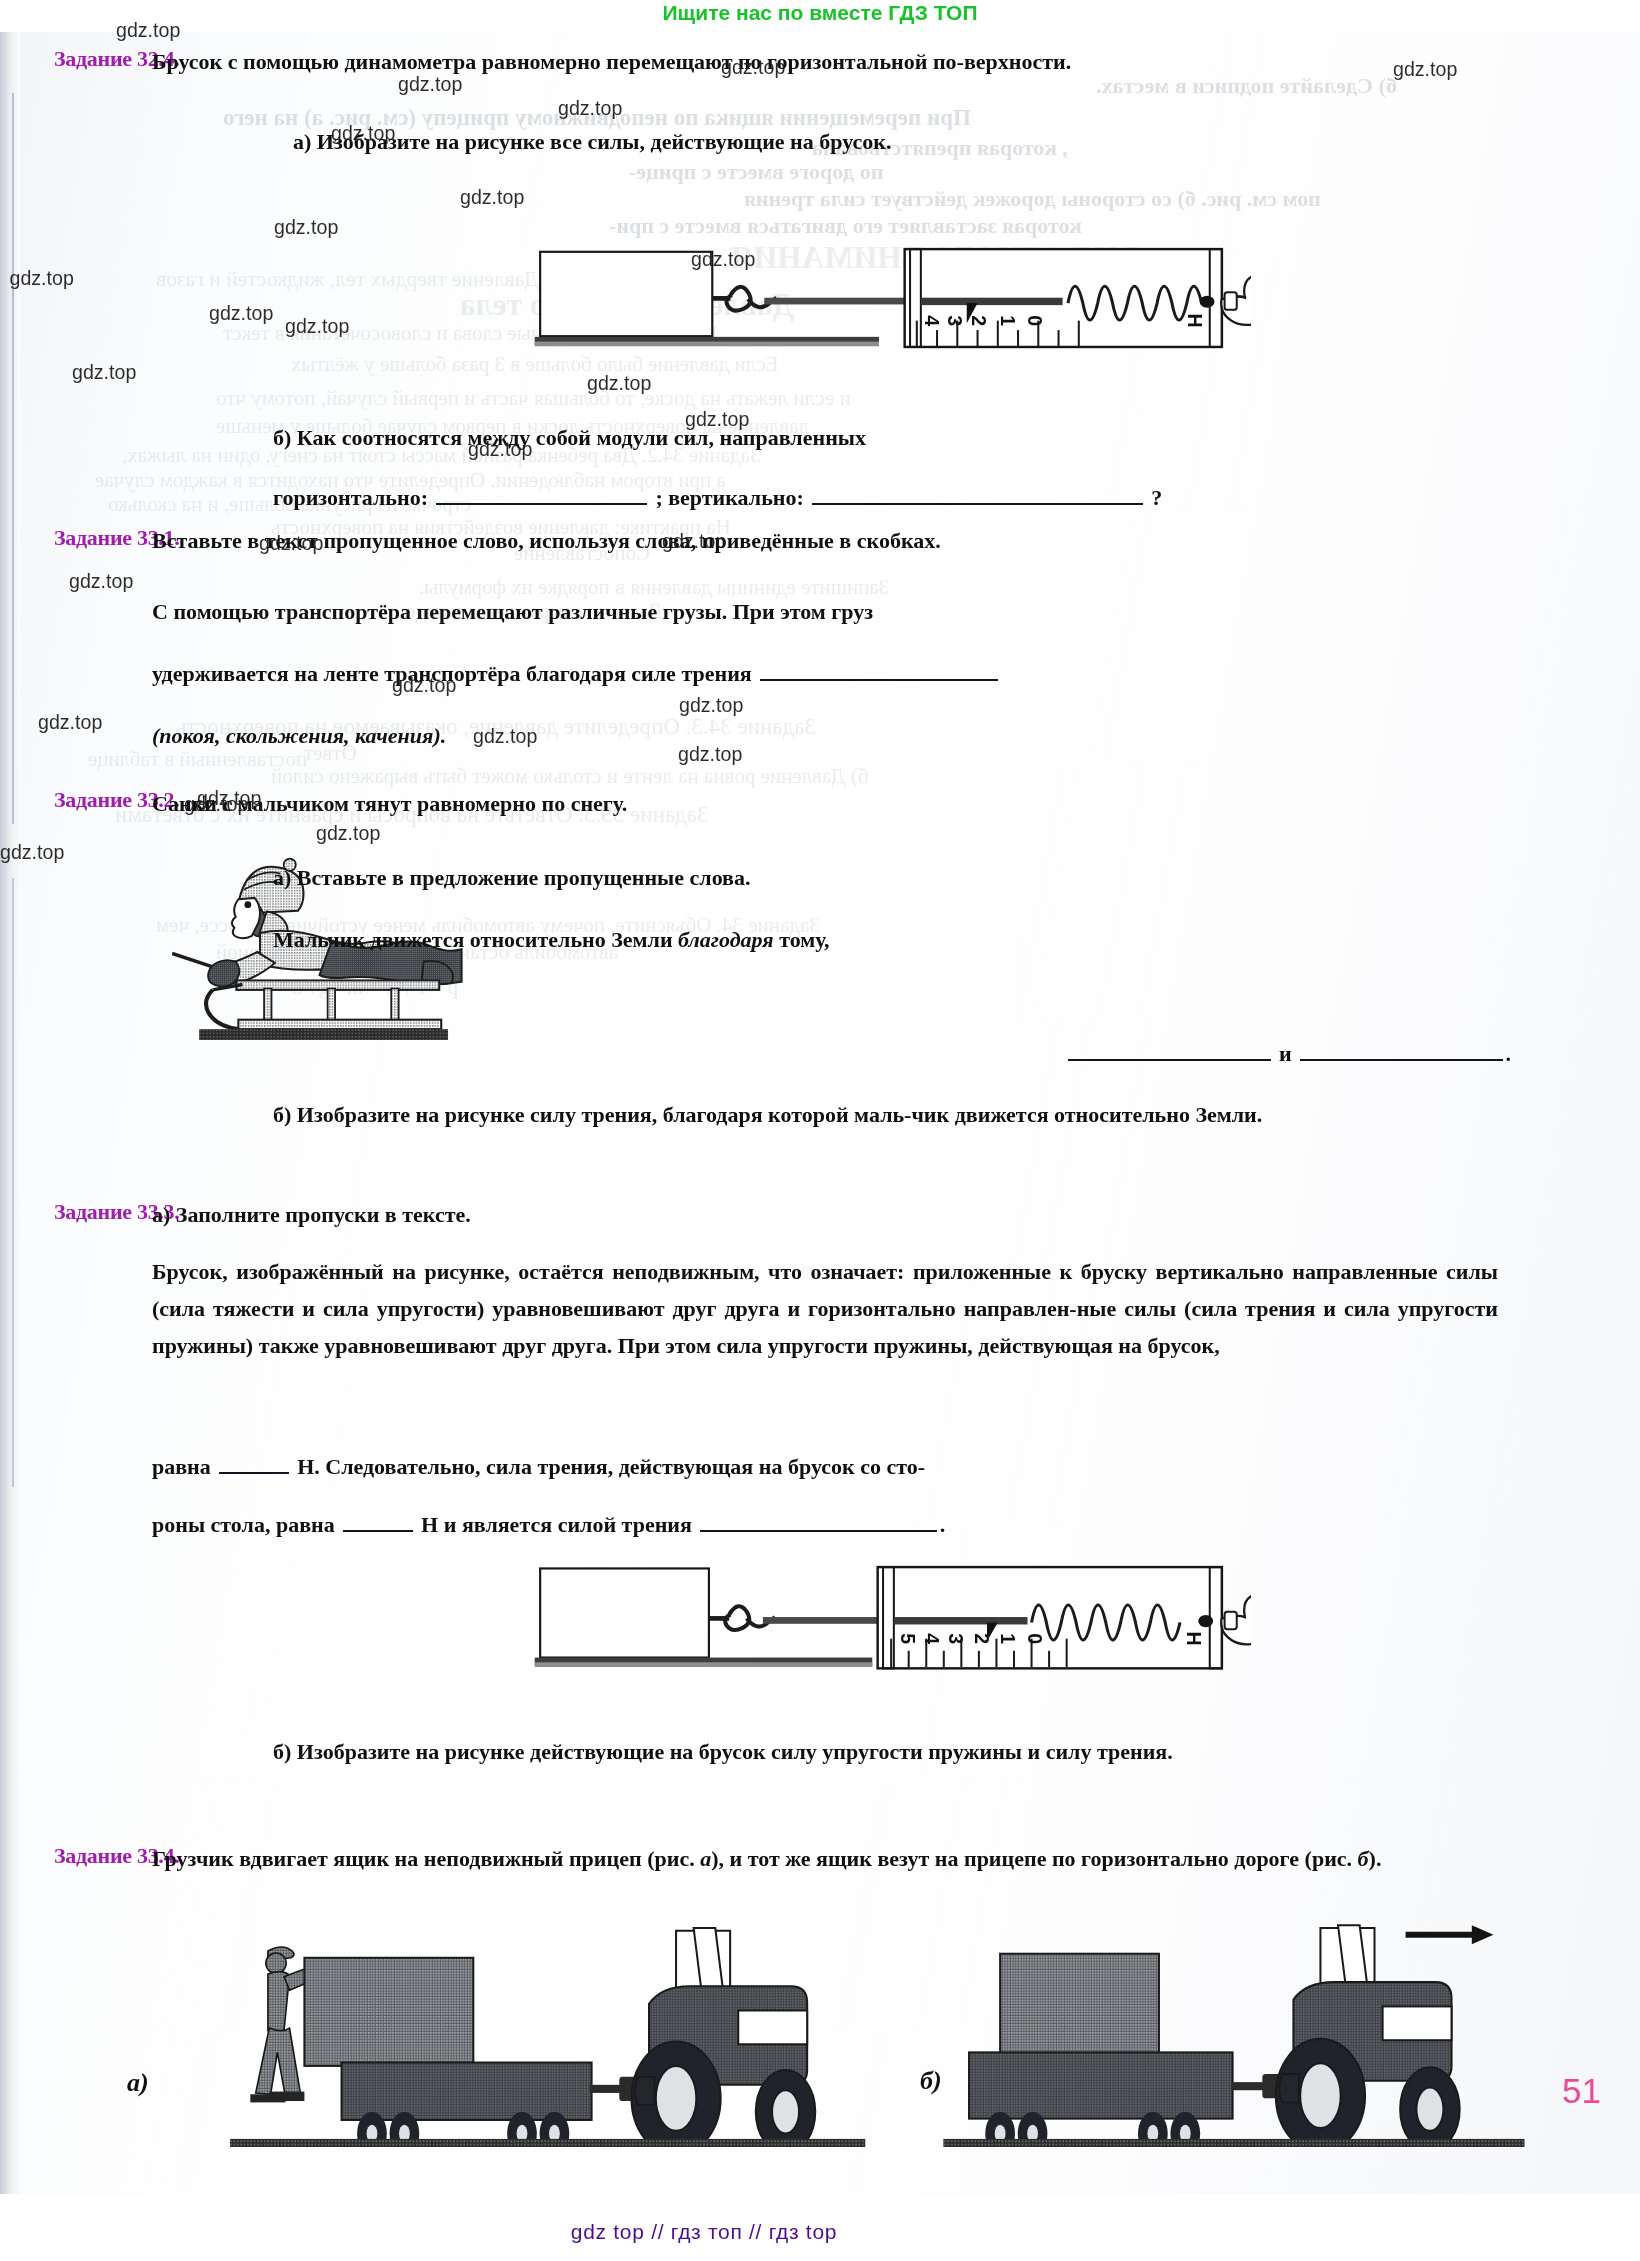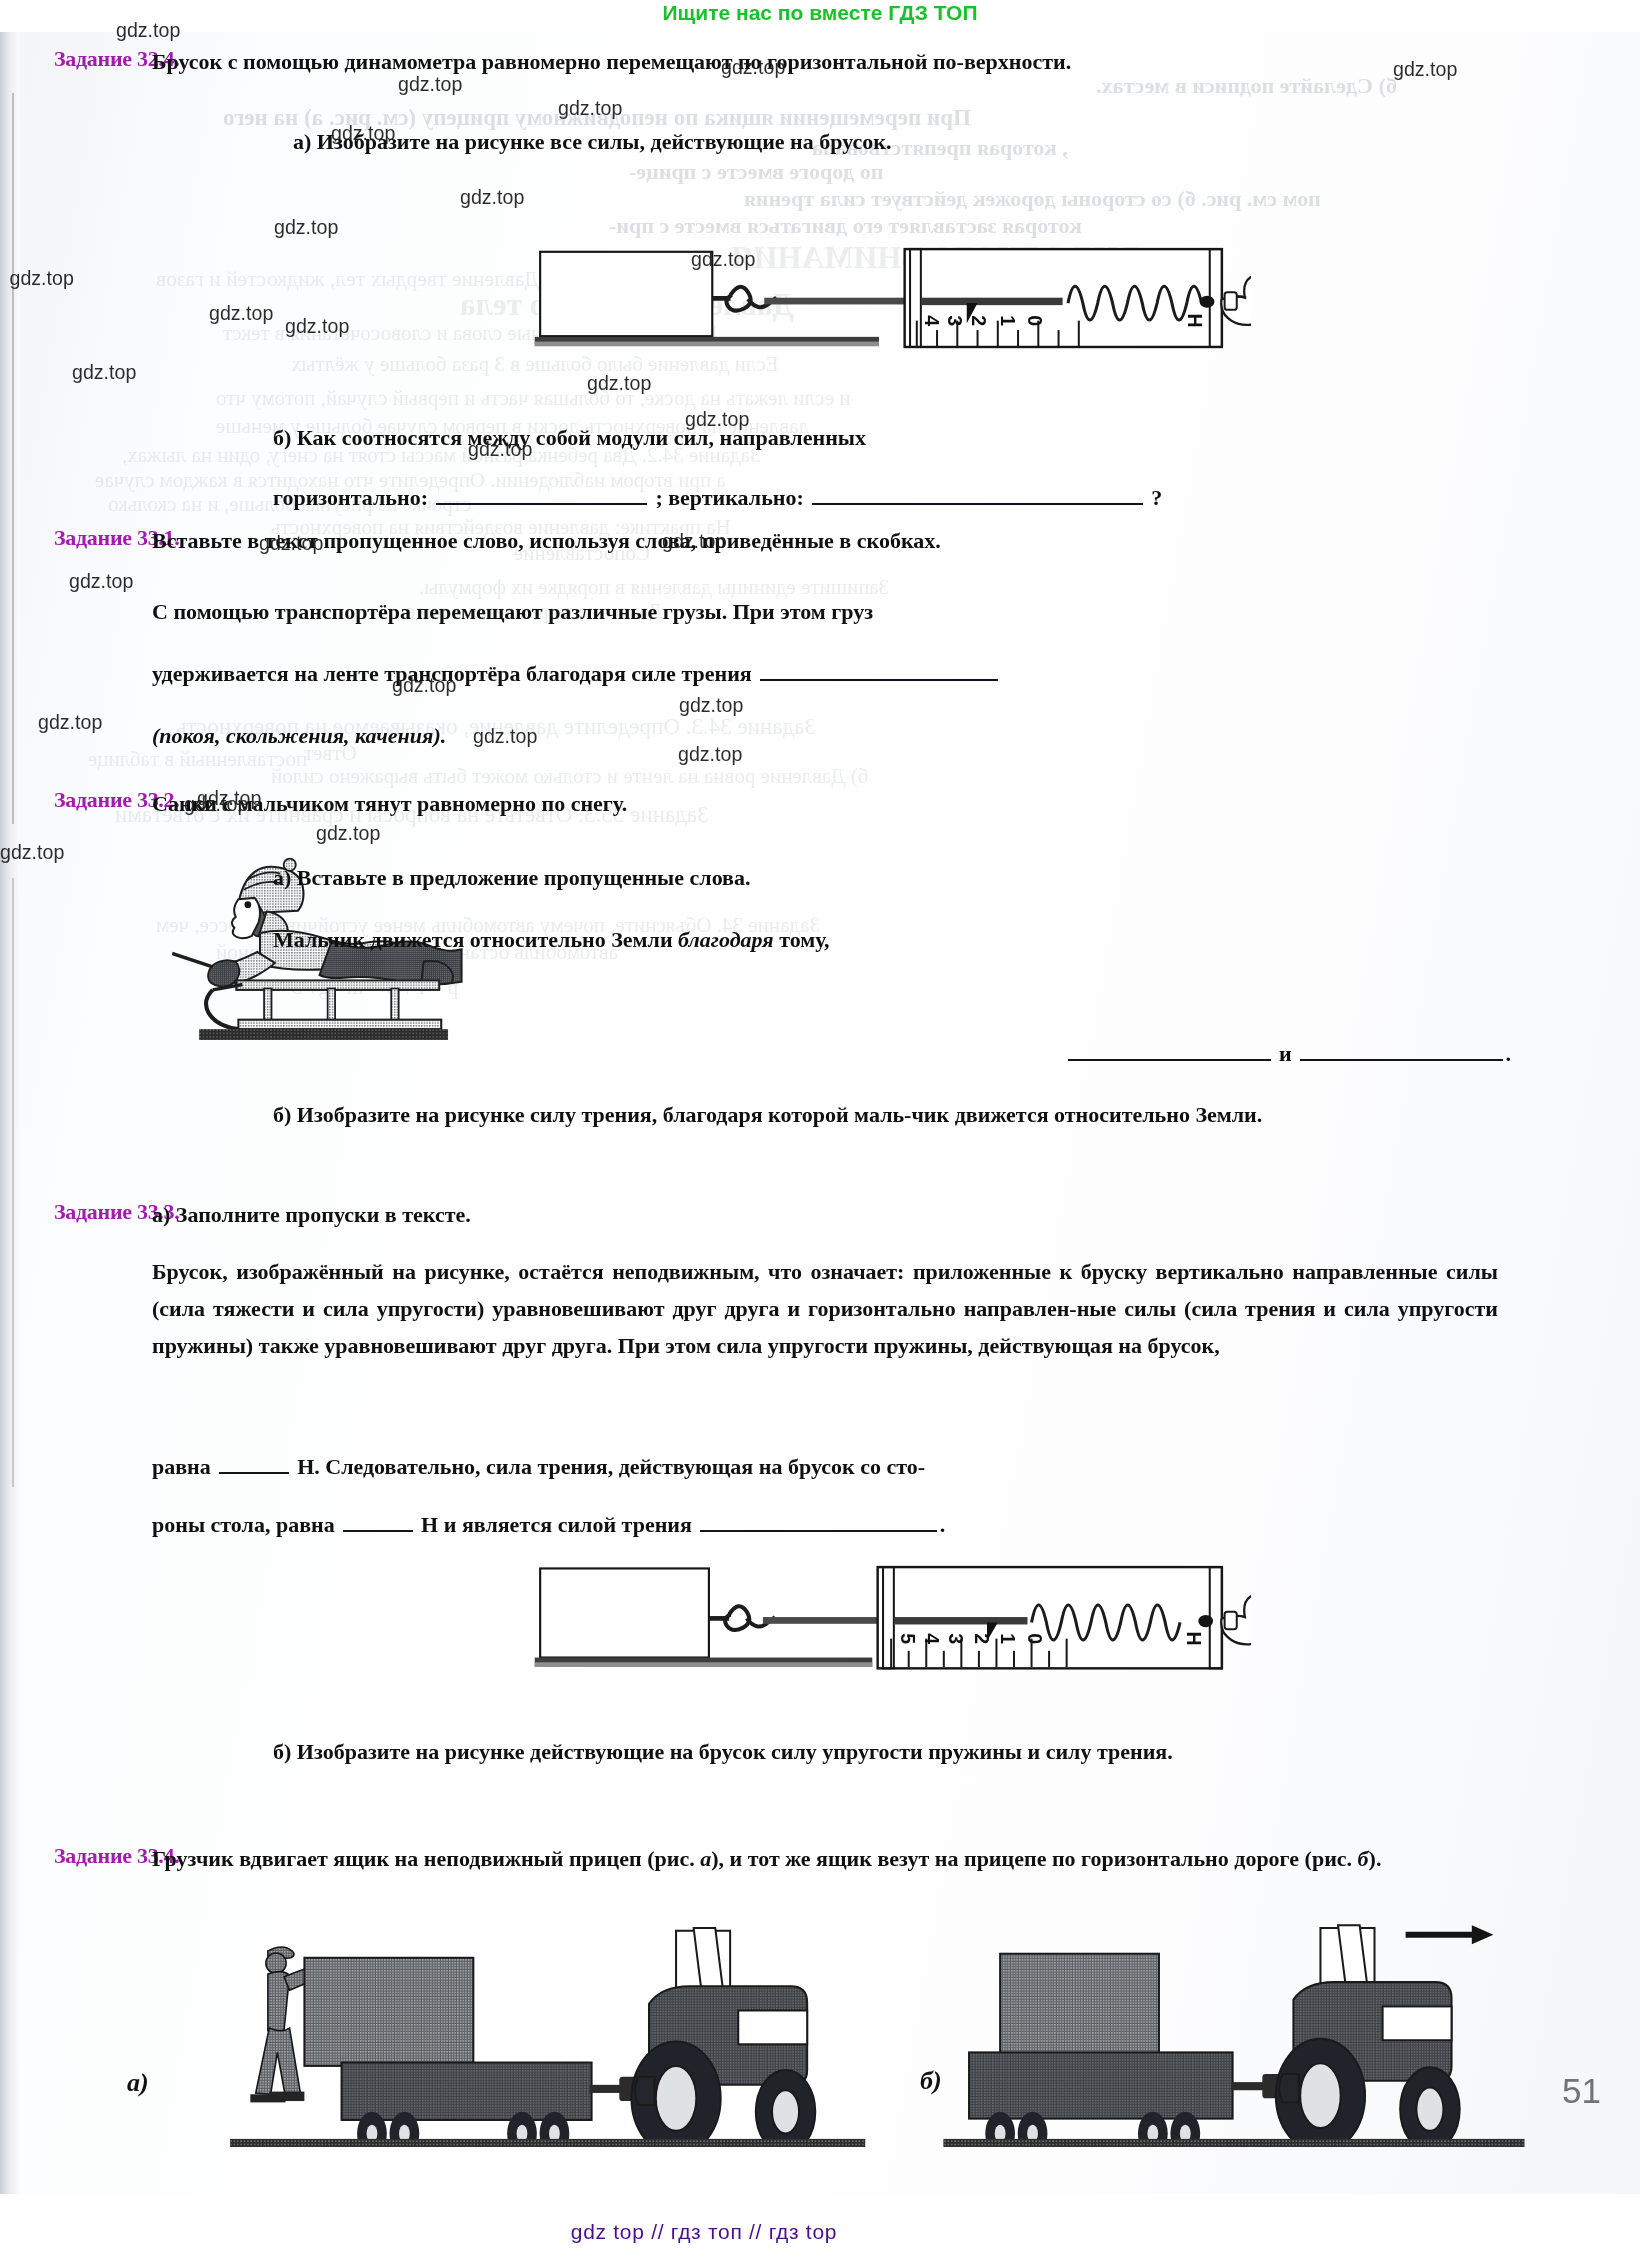--- a/index.html
+++ b/index.html
@@ -131,21 +131,21 @@
     margin: 0 2.7px;
   }
 
   
   .pageno {
     position: absolute;
     right: 39px;
     top: 2071px;
     font-family: "Liberation Sans", sans-serif;
     font-size: 35px;
-    color: #737373;
+    color: #ec4899;
     font-weight: 400;
   }
 
   
   .fig { position: absolute; }
   .fig svg { display: block; }
 </style>
 </head>
 <body>
 

